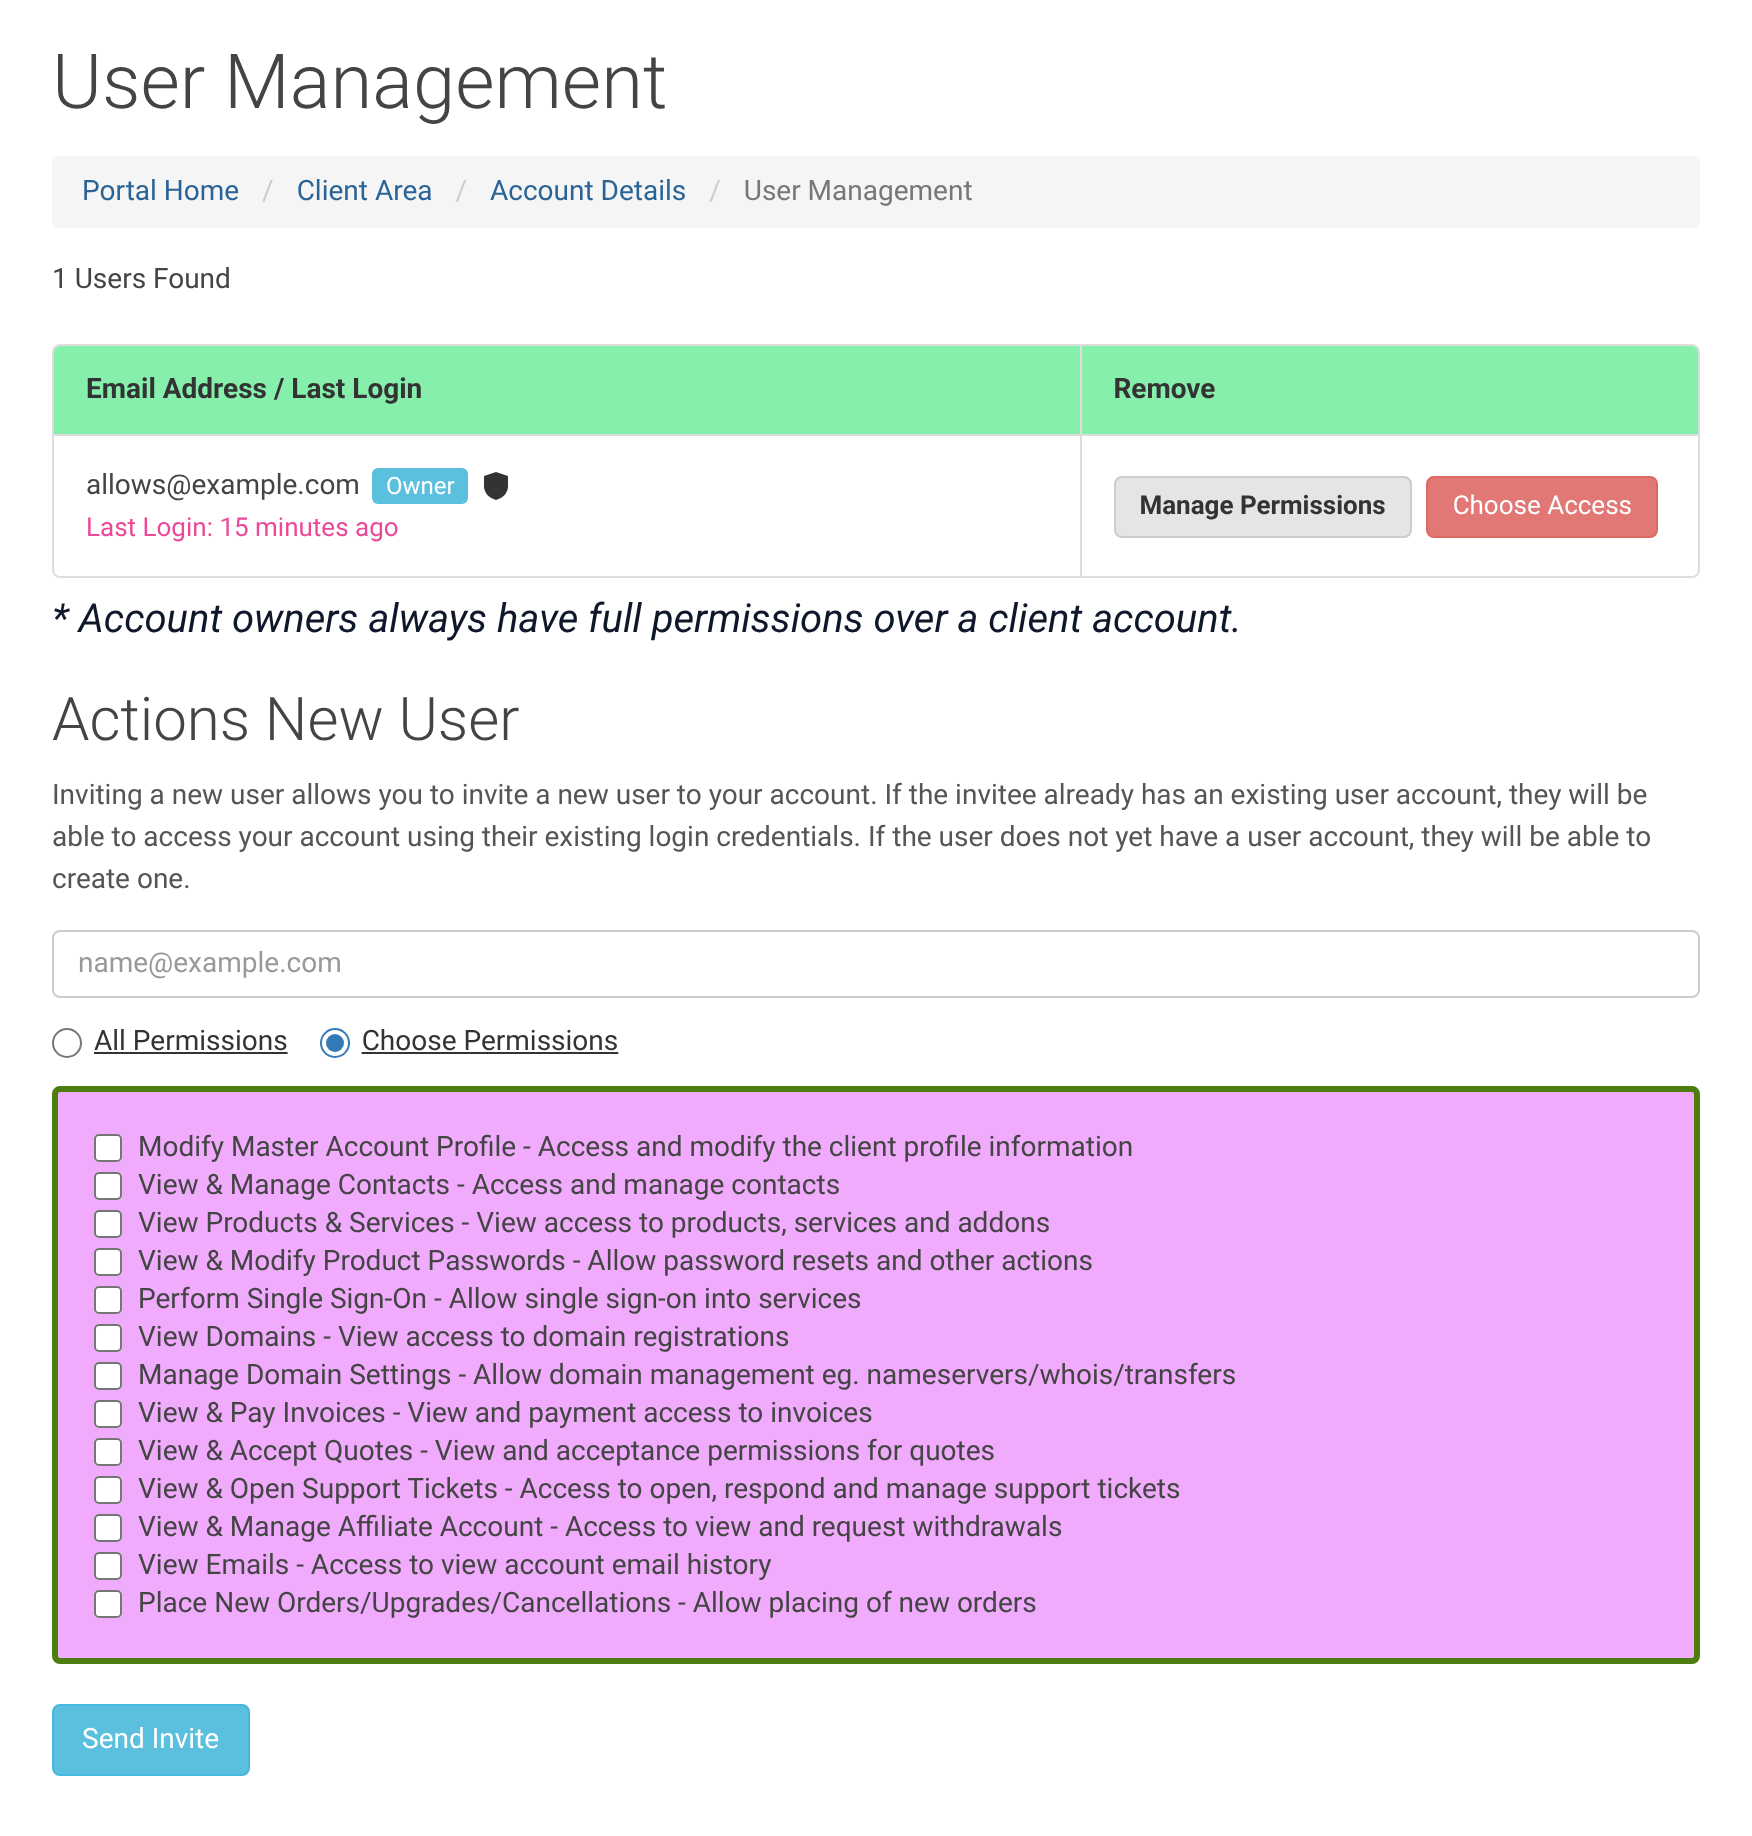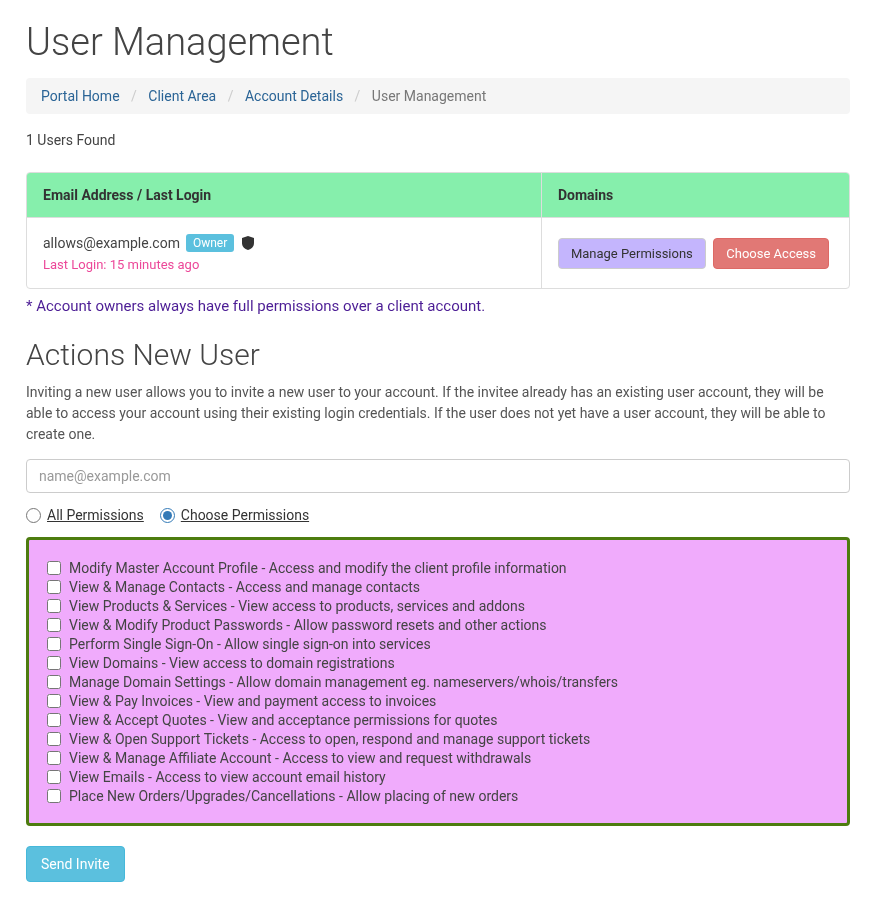--- a/index.html
+++ b/index.html
@@ -86,43 +86,45 @@
     .btn {
       display: inline-block;
       font-size: 13px;
       padding: 7px 12px;
       border-radius: 4px;
       border: 1px solid transparent;
       cursor: pointer;
       font-family: inherit;
     }
     .btn-default {
-      background: #c4b5fd;
+      background: #e5e5e5;
       border-color: #ccc;
       color: #333;
+      font-weight: bold;
     }
     .btn-danger {
       background: #d9534f;
       border-color: #d43f3a;
       color: #fff;
       opacity: 0.78;
     }
     .btn-primary {
       background: #5bc0de;
       border-color: #46b8da;
       color: #fff;
       padding: 9px 14px;
       font-size: 14px;
     }
     .actions-cell { white-space: nowrap; }
     .actions-cell .btn { margin-right: 4px; }
     .footnote {
-      color: #4c1d95;
-      font-size: 15px;
+      color: #0f172a;
+      font-size: 20px;
       margin-top: 8px;
+      font-style: italic;
     }
     .invite-desc {
       color: #555;
       font-size: 14px;
       line-height: 1.5;
       margin-bottom: 14px;
     }
     .text-input {
       width: 100%;
       padding: 8px 12px;
@@ -191,21 +193,21 @@
   <span class="sep">/</span>
   <span class="current">User Management</span>
 </div>
 
 <div class="count-text">1 Users Found</div>
 
 <table class="users">
   <thead>
     <tr>
       <th>Email Address / Last Login</th>
-      <th class="col-actions">Domains</th>
+      <th class="col-actions">Remove</th>
     </tr>
   </thead>
   <tbody>
     <tr>
       <td>
         <div class="email-line">
           <span>allows@example.com</span>
           <span class="badge-owner">Owner</span>
           <span class="shield-icon">
             <svg width="12" height="14" viewBox="0 0 12 14">

